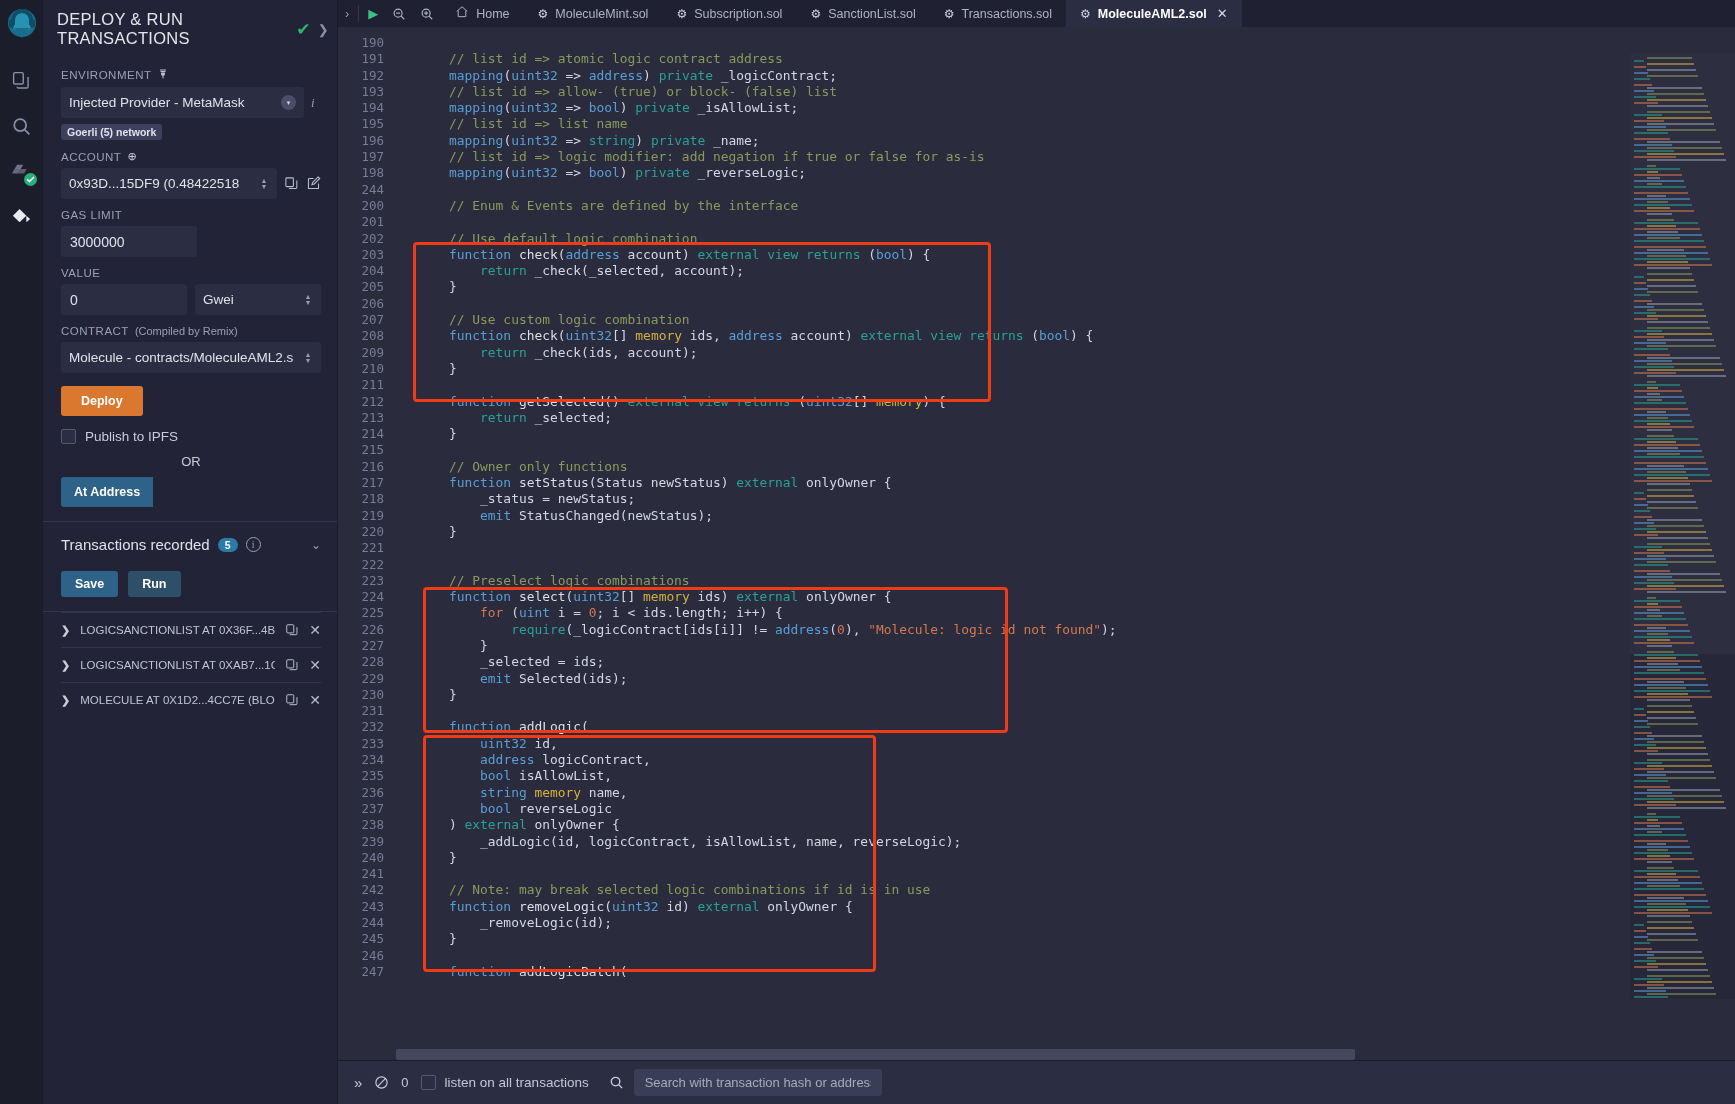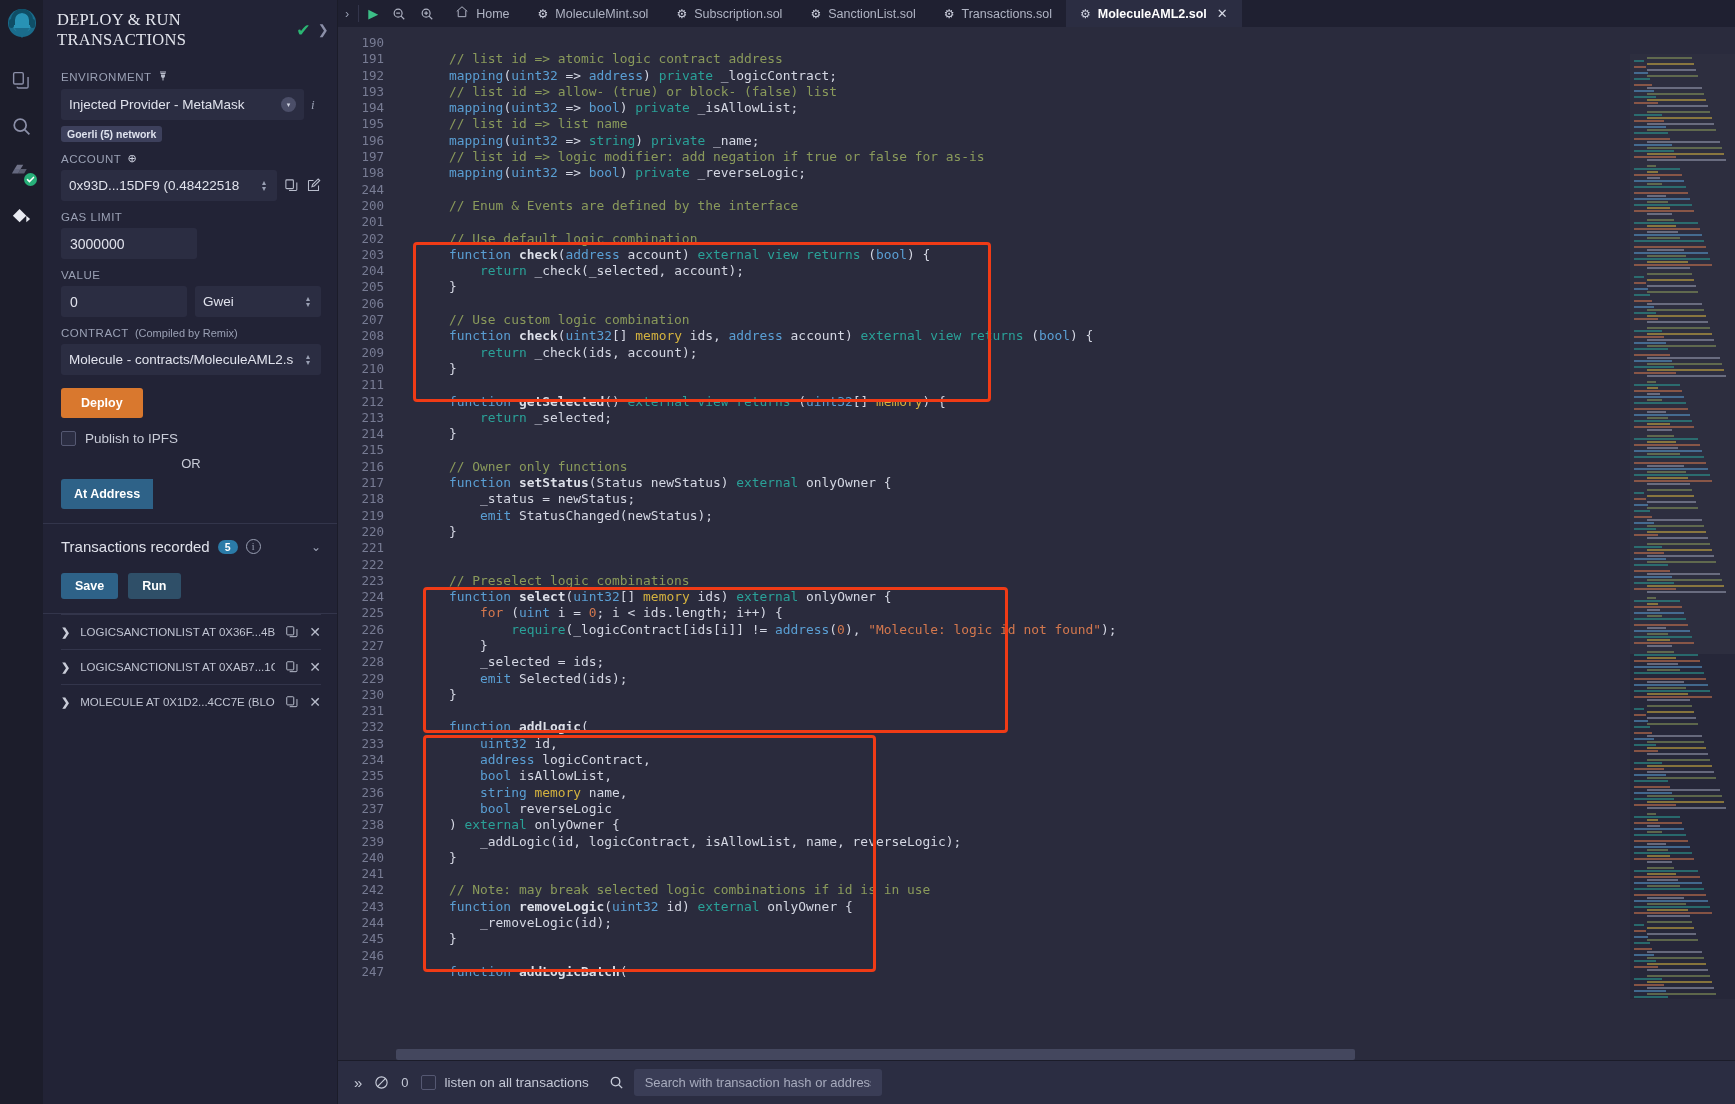--- a/index.html
+++ b/index.html
@@ -33,21 +33,21 @@
 
   
   .panel {
     width: 295px; flex: 0 0 295px; background: #222336;
     color: #c9ccd8; overflow: hidden; position: relative;
     border-right: 1px solid #1b1c29;
   }
   .panel-header {
     display: flex; align-items: center; gap: 7px;
     padding: 10px 8px 10px 14px; font-size: 16.5px;
-    letter-spacing: .3px; color: #e4e6ee; font-weight: 400; font-family: Liberation Serif, serif;
+    letter-spacing: .3px; color: #e4e6ee; font-weight: 400;
   }
   .panel-header .chk { color: #2bb673; font-size: 17px; line-height: 1; }
   .panel-header .caret { margin-left: auto; color: #8b8fa8; font-size: 13px; }
 
   .panel-body { padding: 0 16px 0 18px; }
   .field-label {
     font-size: 11.5px; color: #9aa0b4; letter-spacing: .5px;
     margin: 10px 0 5px; display: flex; align-items: center; gap: 6px;
     text-transform: uppercase;
   }
@@ -161,21 +161,21 @@
     flex: 1; position: relative; padding: 8px 0 0 0; overflow: hidden;
     font-family: "DejaVu Sans Mono", monospace; font-size: 12.9px;
     line-height: 16.3px; white-space: pre; color: #d4d7e3;
   }
   .code-area .ln { padding-left: 22px; height: 16.3px; }
 
   
   .c-com  { color: #8a9a5b; }
   .c-kw   { color: #5a9fd4; }
   .c-kw2  { color: #2aa198; }
-  .c-fn   { color: #dcdfe8; font-weight: bold; }
+  .c-fn   { color: #dcdfe8; font-weight: normal; }
   .c-mem  { color: #d4b23f; }
   .c-str  { color: #d4784e; }
   .c-num  { color: #d4784e; }
   .c-pun  { color: #d4d7e3; }
   .c-ret  { color: #2aa198; }
   .c-id   { color: #d4d7e3; }
 
   .hl-box {
     position: absolute; border: 3px solid #f03b16; border-radius: 4px;
     pointer-events: none; z-index: 5;

